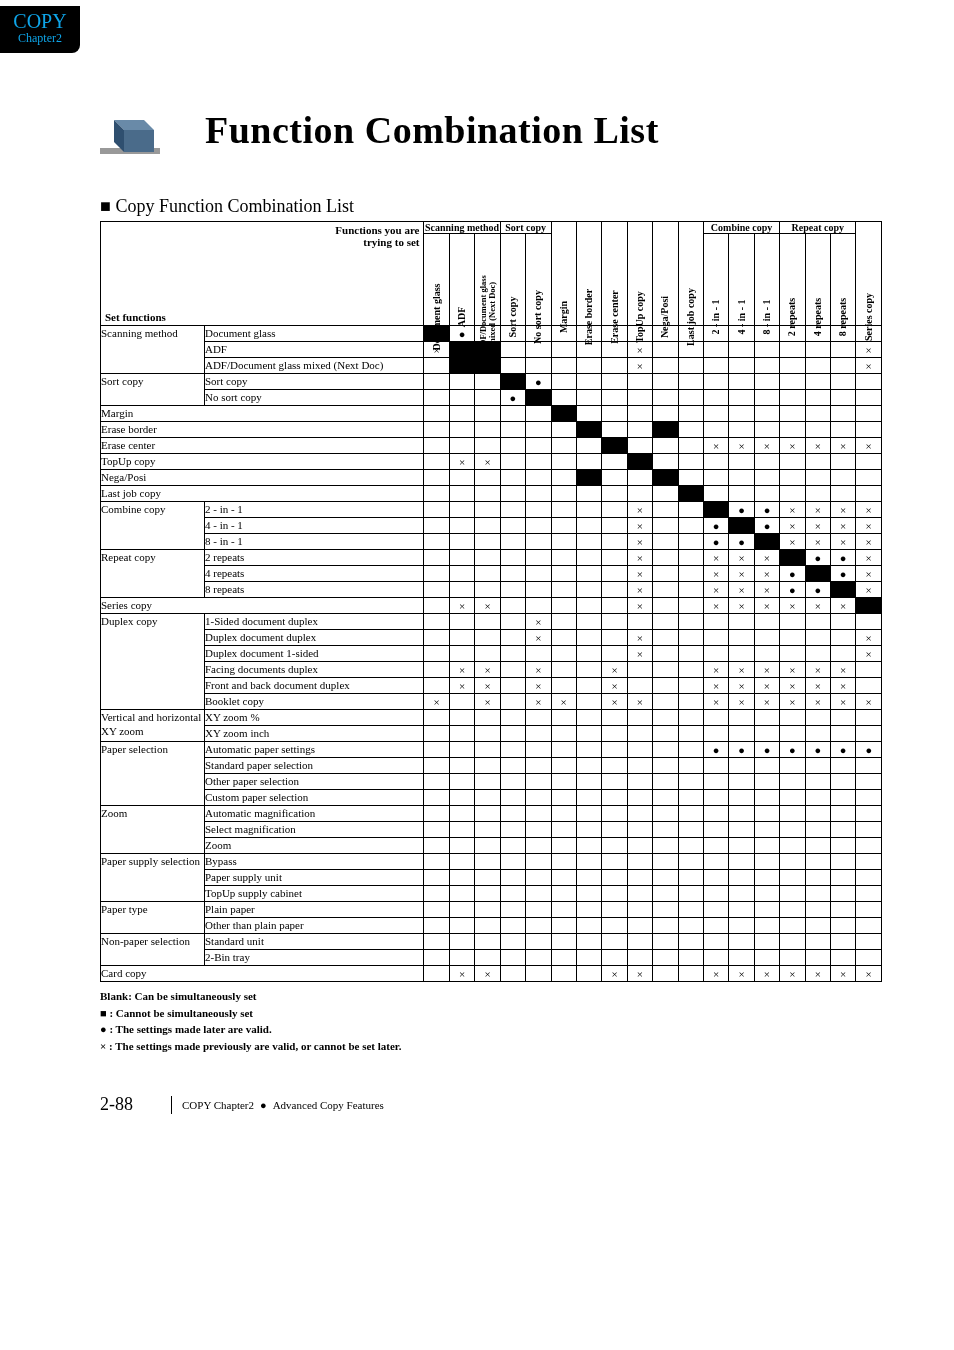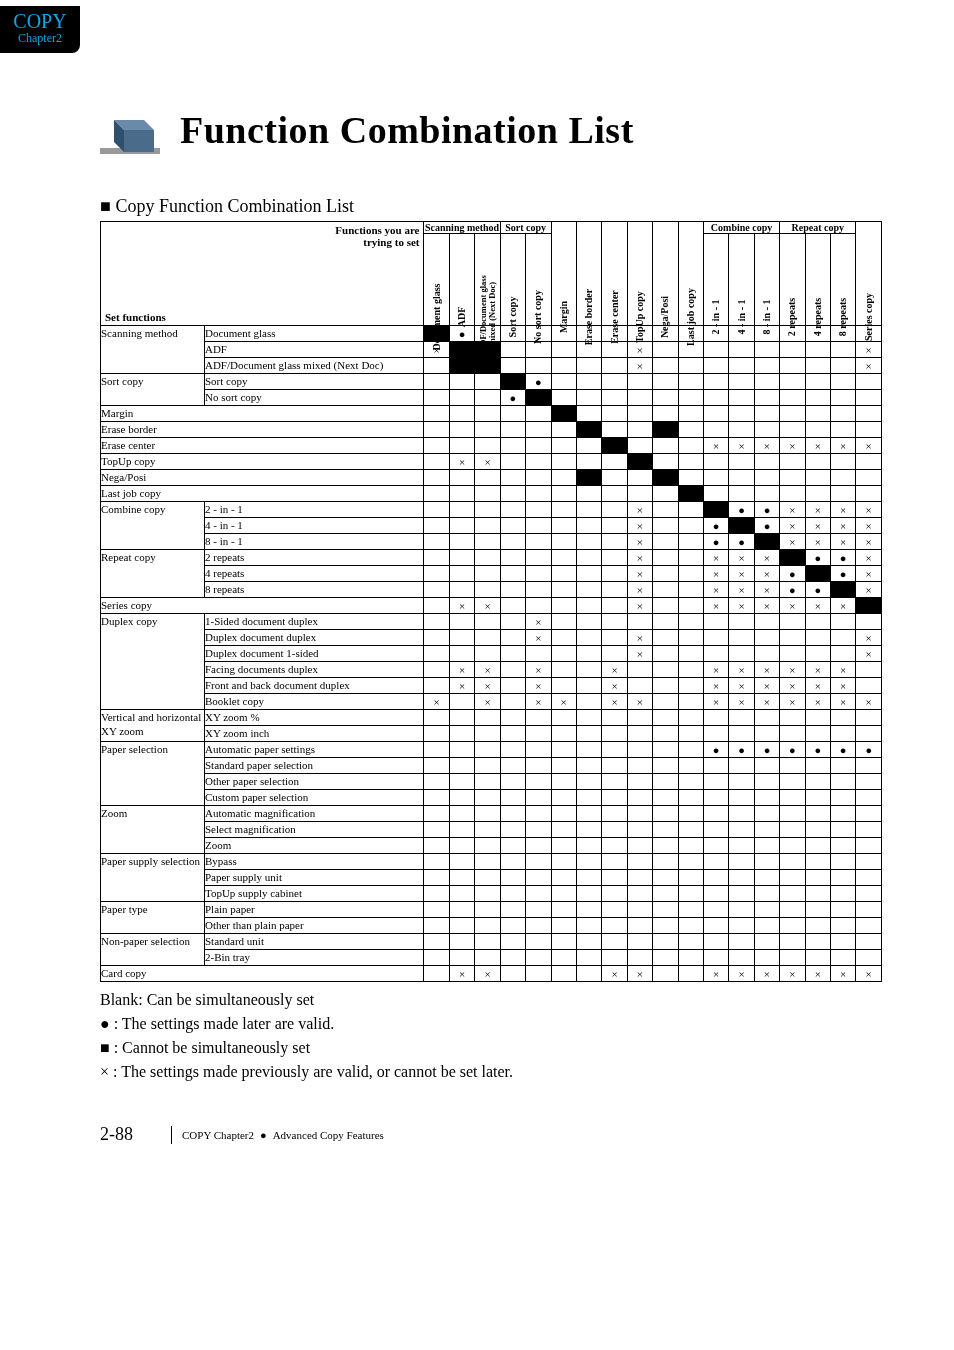--- a/index.html
+++ b/index.html
@@ -18,21 +18,21 @@
     color: #0ea5e9;
     padding: 4px 10px 8px 10px;
     border-radius: 0 0 8px 0;
     text-align: center;
     line-height: 1.1;
     font-size: 20px;
     min-width: 80px;
   }
   .tab .tab-sub { font-size: 12px; display:block;font-family:Liberation Serif, serif; }
   .page { padding: 40px 72px 30px 100px; position: relative; }
-  .title-row { display: flex; align-items: center; margin-top: 60px; margin-bottom: 36px; }
+  .title-row { display: flex; align-items: center; margin-top: 60px; margin-bottom: 36px; gap: 25px; }
   .title-icon { width: 60px; height: 60px; margin-right: 20px; flex:0 0 auto; position: relative; }
   .title-icon svg { width: 60px; height: 60px; display:block; }
   .title { font-size: 38px; font-weight: bold; letter-spacing: 0.5px; }
   .section-head { font-size: 18px; margin: 10px 0 4px 0; }
   .section-head::before { content:"■ "; }
   table.grid { border-collapse: collapse; width: 100%; table-layout: fixed; font-size: 11px; }
   table.grid th, table.grid td { border: 1px solid #000; padding: 0; }
   .row-h { height: 16px; }
   .row-h td { height: 16px; line-height: 14px; }
   .lbl-a { width: 90px; padding: 1px 3px; vertical-align: top; text-align: left; }
@@ -42,21 +42,21 @@
   .vtext { position:absolute; left:50%; bottom:3px; transform: translateX(-50%) rotate(-90deg); transform-origin: center; white-space: nowrap; font-size: 10px; line-height: 1; }
   .vtext.two { font-size: 8.5px; }
   .hgroup { text-align:center; font-size: 10px; padding: 1px 2px; }
   .corner { vertical-align: top; text-align: right; padding: 2px 4px; font-size: 11px; position: relative; }
   .corner .top-r { position:absolute; top:2px; right:4px; }
   .corner .bot-l { position:absolute; bottom:2px; left:4px; }
   td.c { text-align:center; vertical-align:middle; font-size: 11px; }
   .blk { background:#000; }
   .dot::before { content:"●"; font-size: 11px; }
   .x::before { content:"×"; font-size: 11px; }
-  .legend { font-size: 16px; margin-top: 6px; line-height: 1.5; }
+  .legend { font-size: 11px; margin-top: 6px; line-height: 1.5; font-weight: bold; }
   .footer { margin-top: 40px; display:flex; align-items:center; font-size: 11px; }
   .footer .pn { font-size: 18px; margin-right: 28px; }
   .footer .sep { display:inline-block; width:1px; height:18px; background:#000; margin: 0 10px; vertical-align: middle; }
 </style>
 </head>
 <body>
 
 <div class="tab">
   <span>COPY</span>
   <span class="tab-sub">Chapter2</span>
@@ -1044,22 +1044,22 @@
           <td class="c x"></td>
           <td class="c x"></td>
           <td class="c x"></td>
           <td class="c x"></td>
         </tr>
       </tbody>
   </table>
 
   <div class="legend">
     <div>Blank: Can be simultaneously set</div>
+    <div>■  : Cannot be simultaneously set</div>
     <div>●  : The settings made later are valid.</div>
-    <div>■  : Cannot be simultaneously set</div>
     <div>×  : The settings made previously are valid, or cannot be set later.</div>
   </div>
 
   <div class="footer">
     <span class="pn">2-88</span>
     <span class="sep"></span>
     <span>COPY Chapter2</span>
     <span style="margin:0 6px;">●</span>
     <span>Advanced Copy Features</span>
   </div>

